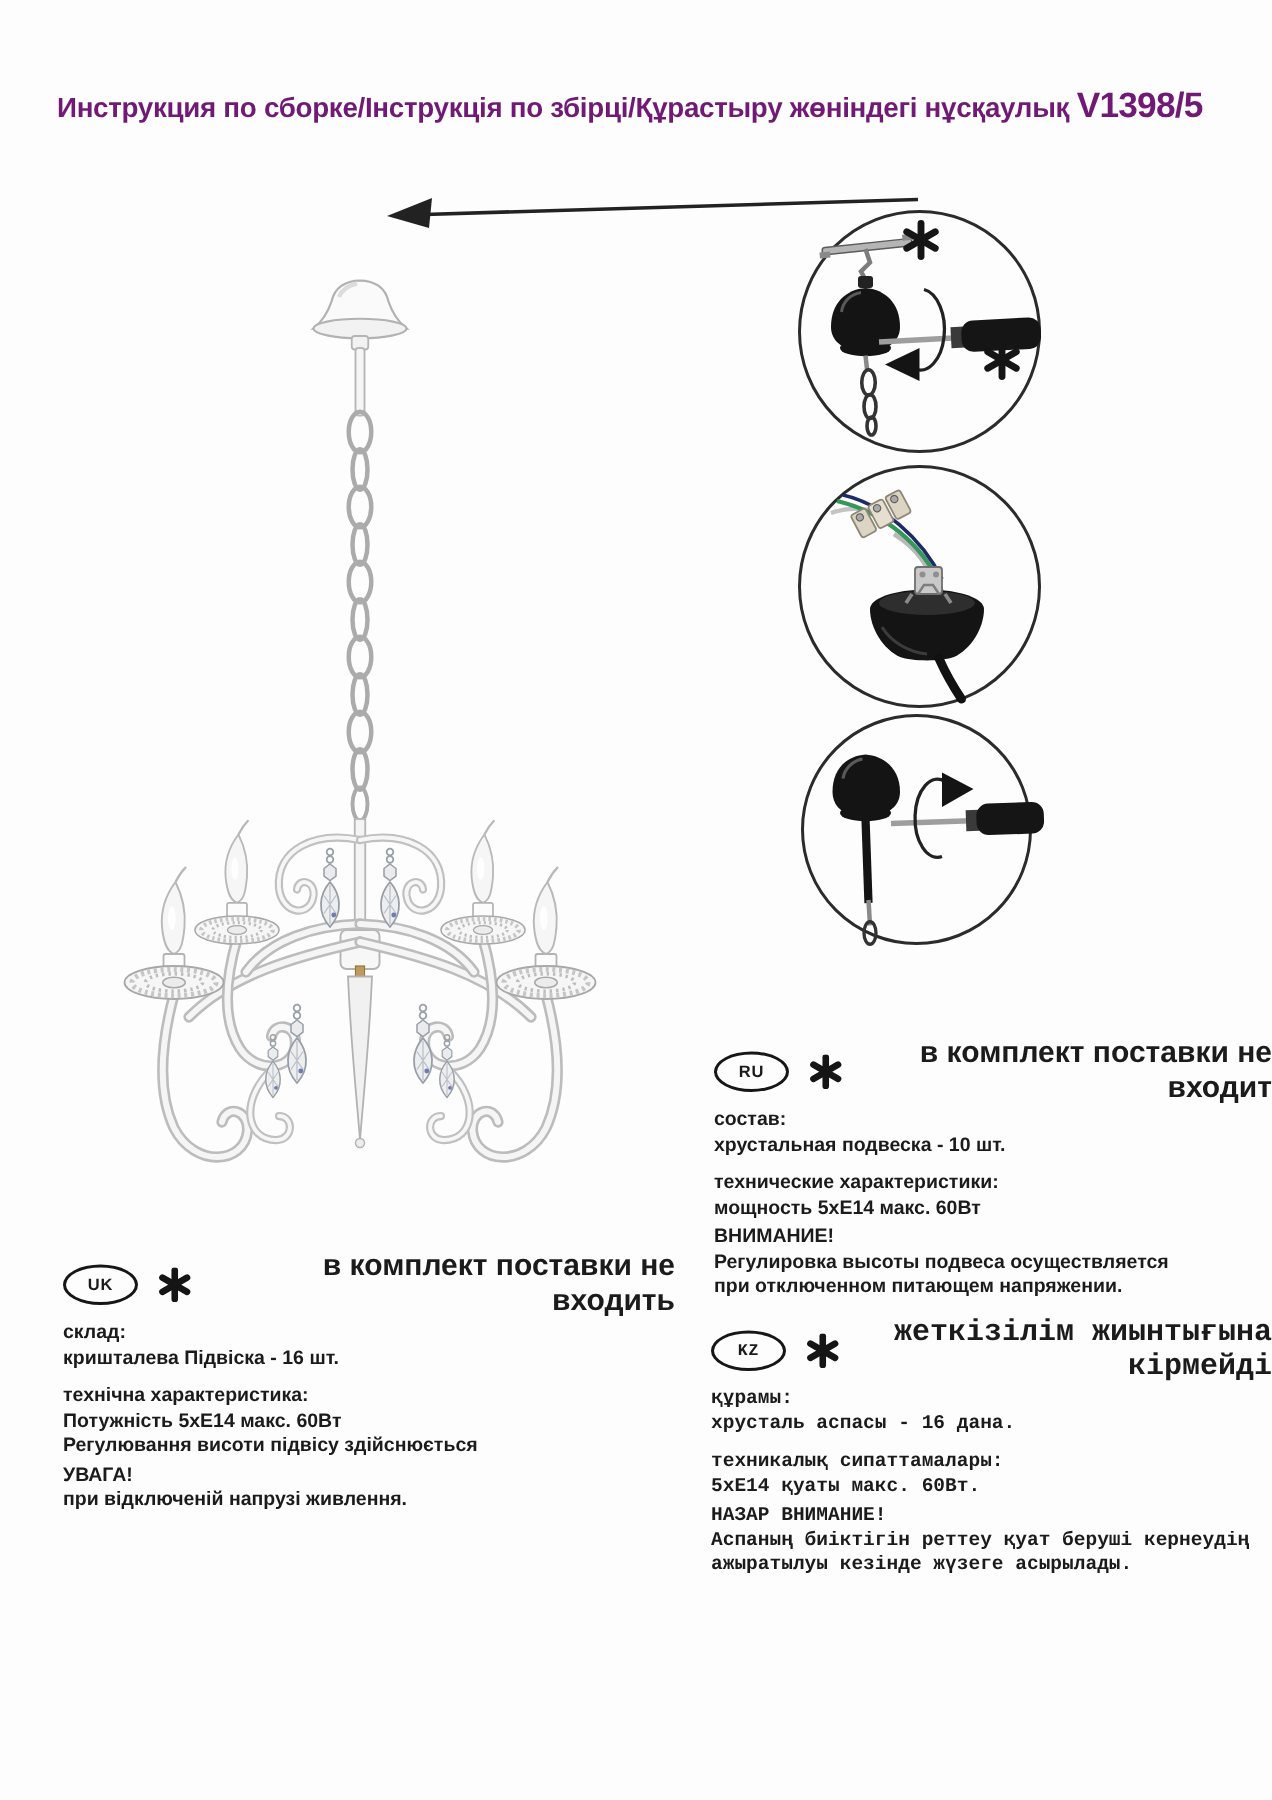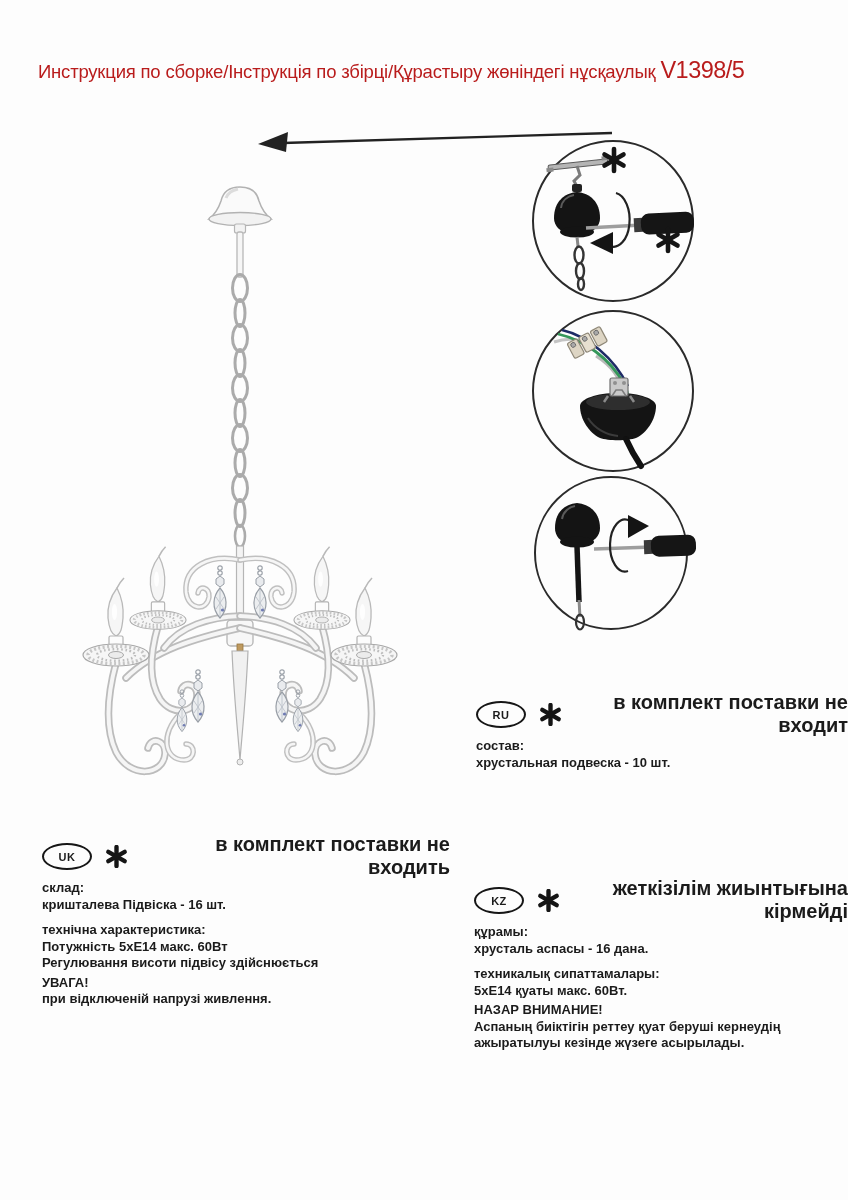--- a/index.html
+++ b/index.html
@@ -9,30 +9,30 @@
     font-family:"Liberation Sans","DejaVu Sans",sans-serif;
     color:#1b1b1b;
     position:relative;
     overflow:hidden;
   }
   .sheet { position:absolute; inset:0; }
 
   
   .title {
     position:absolute; left:38px; top:57px;
-    font-size:18.5px; font-weight:normal; letter-spacing:-0.2px;
-    white-space:nowrap; color:#b91c1c;
+    font-size:18.5px; font-weight:bold; letter-spacing:-0.2px;
+    white-space:nowrap; color:#701a75;
   }
   .title .model { font-size:23.5px; margin-left:5px; letter-spacing:-0.5px; }
 
   
   .lang-section { position:absolute; }
   .sec-ru { left:476px; top:701px; width:372px; }
   .sec-uk { left:42px;  top:843px; width:408px; }
-  .sec-kz { left:474px; top:887px; width:374px; }
+  .sec-kz { left:474px; top:887px; width:374px;font-family:Liberation Mono, monospace; }
 
   .badge-row { display:flex; align-items:center; gap:13px; height:27px; }
   .badge {
     box-sizing:border-box;
     min-width:50px; height:27px; padding:1px 8px 0 8px;
     border:2.5px solid #161616; border-radius:50%;
     display:flex; align-items:center; justify-content:center;
     font-size:11px; font-weight:bold; letter-spacing:0.5px;
   }
   .asterisk-icon { flex:0 0 auto; }
@@ -289,20 +289,27 @@
           <line x1="3.3" y1="6.8" x2="19.7" y2="16.2"></line>
           <line x1="19.7" y1="6.8" x2="3.3" y2="16.2"></line>
         </g>
       </svg>
       <span class="note">в комплект поставки не входит</span>
     </div>
     <div class="para">
       <div class="line">состав:</div>
       <div class="line">хрустальная подвеска - 10 шт.</div>
     </div>
+    <div class="para second">
+      <div class="line">технические характеристики:</div>
+      <div class="line">мощность 5хЕ14 макс. 60Вт</div>
+      <div class="line warn-label">ВНИМАНИЕ!</div>
+      <div class="line">Регулировка высоты подвеса осуществляется</div>
+      <div class="line">при отключенном питающем напряжении.</div>
+    </div>
   </section>
 
   <section class="lang-section sec-uk">
     <div class="badge-row">
       <span class="badge">UK</span>
       <svg class="asterisk-icon" width="23" height="23" viewBox="0 0 23 23">
         <g stroke="#151515" stroke-width="4.4" stroke-linecap="round">
           <line x1="11.5" y1="2" x2="11.5" y2="21"></line>
           <line x1="3.3" y1="6.8" x2="19.7" y2="16.2"></line>
           <line x1="19.7" y1="6.8" x2="3.3" y2="16.2"></line>

